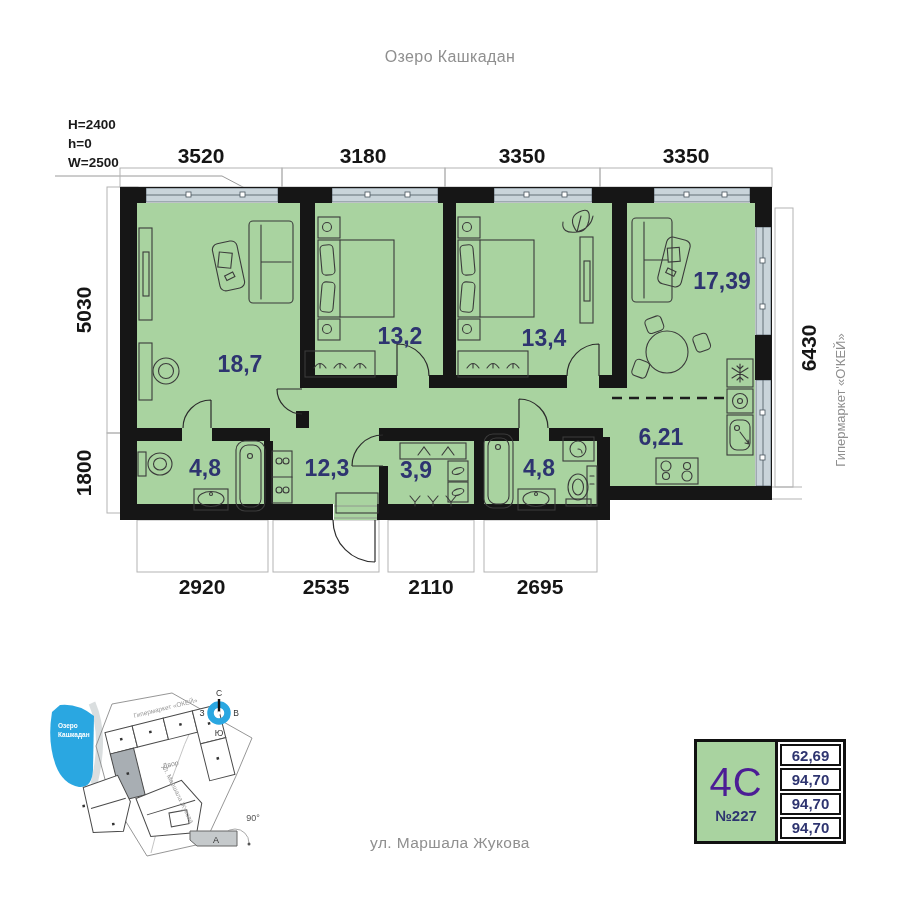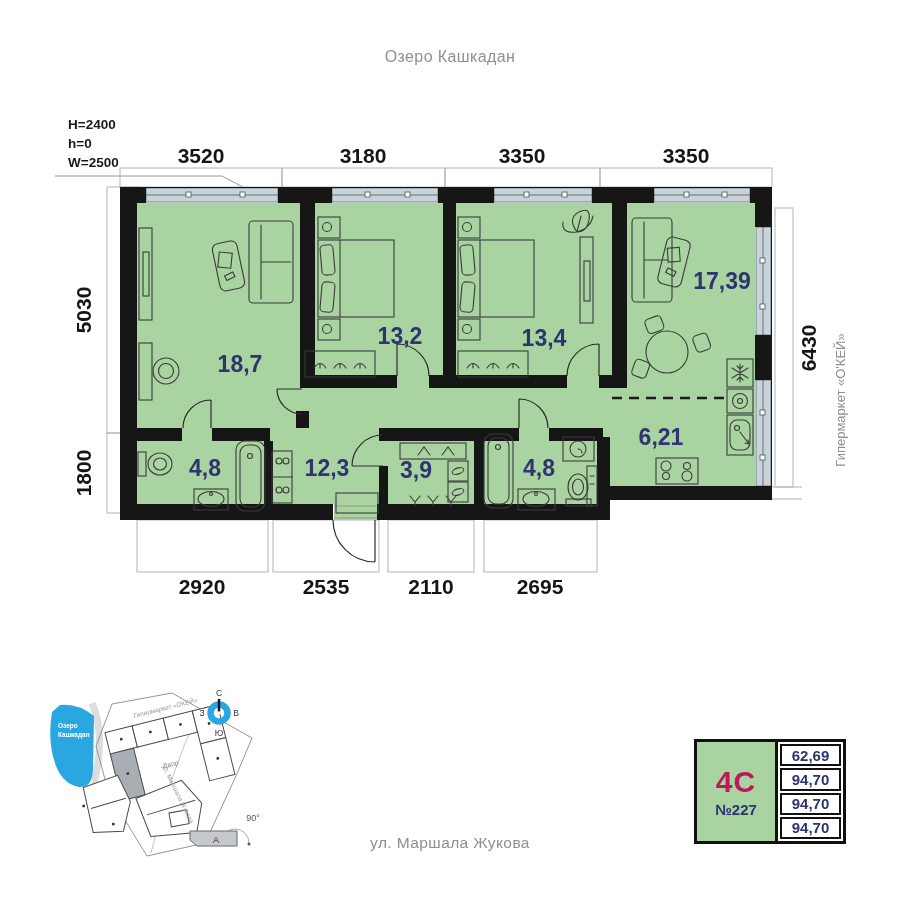--- a/index.html
+++ b/index.html
@@ -2,21 +2,21 @@
 <html><head>
 <meta charset="utf-8">
 <style>
   html,body{margin:0;padding:0;background:#ffffff;}
   body{width:900px;height:899px;position:relative;font-family:"Liberation Sans",sans-serif;}
   #stage{position:absolute;left:0;top:0;}
   .card{position:absolute;left:694px;top:739px;width:152px;height:105px;
         border:3px solid #111;display:flex;background:#fff;box-sizing:border-box;}
   .card-left{width:78px;background:#a9d3a0;border-right:3px solid #111;display:flex;
         flex-direction:column;align-items:center;justify-content:center;gap:2px;}
-  .card-type{font-size:30px;font-weight:700;color:#be185d;letter-spacing:1px;}
+  .card-type{font-size:40px;font-weight:400;color:#4c1d95;letter-spacing:1px;}
   .card-number{font-size:15px;font-weight:700;color:#2e3470;}
   .card-right{flex:1;display:flex;flex-direction:column;padding:2px;gap:2px;box-sizing:border-box;}
   .card-val{flex:1;border:2px solid #111;display:flex;align-items:center;justify-content:center;
         font-size:15px;font-weight:700;color:#2e3470;background:#fff;}
   svg text{font-family:"Liberation Sans",sans-serif;}
 </style>
 </head>
 <body>
 
 <svg id="stage" width="900" height="899" viewBox="0 0 900 899">

